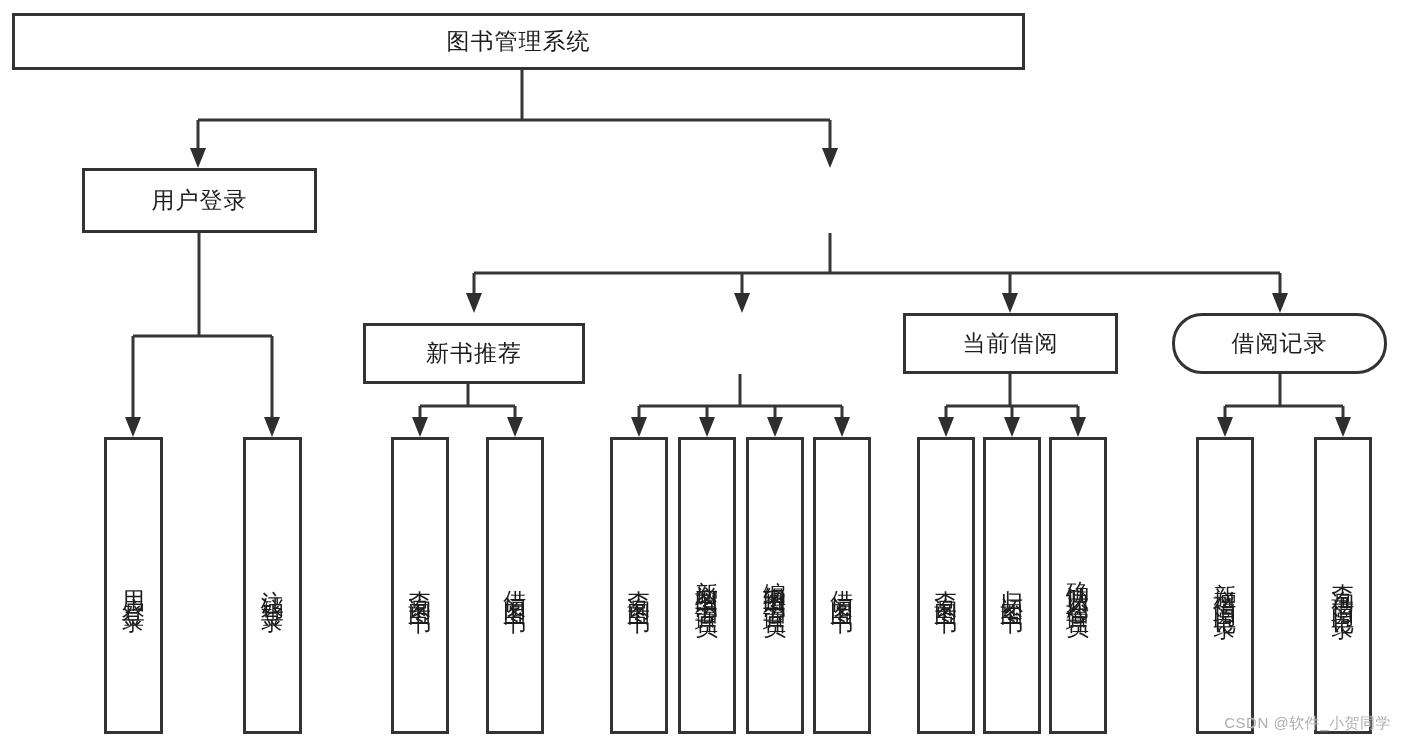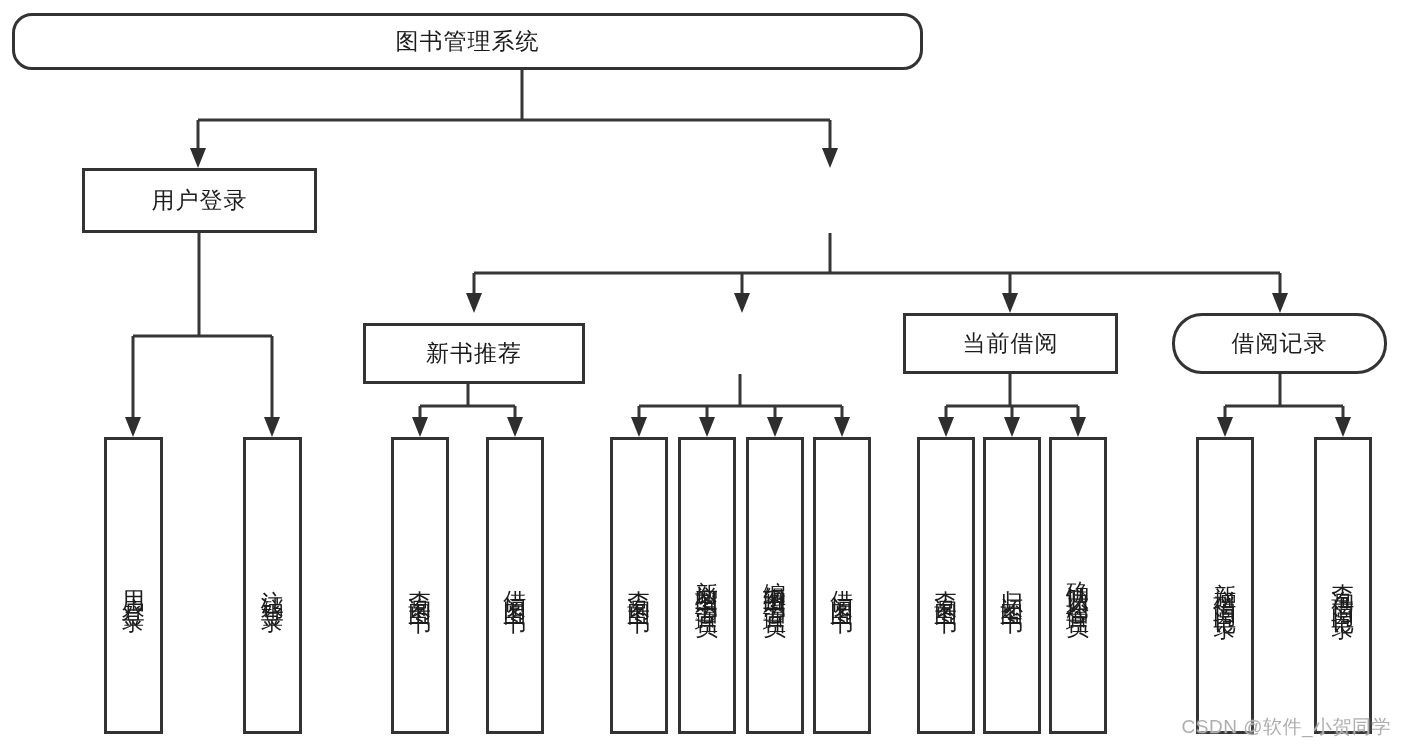--- a/index.html
+++ b/index.html
@@ -42,21 +42,21 @@
     line-height: 1.15;
     white-space: nowrap;
   }
   .vnode.vlong span { letter-spacing: 5px; line-height: 1.05; }
 
   .watermark {
     position: absolute;
     top: 714px;
     right: 14px;
     color: #aeaeae;
-    font-size: 19px;
+    font-size: 15px;
     letter-spacing: 0.5px;
     text-shadow: 0 0 2px rgba(255,255,255,0.9);
     z-index: 10;
     pointer-events: none;
   }
 </style>
 </head>
 <body>
 
 <div class="canvas">
@@ -94,21 +94,21 @@
       <polygon points="767,417 783,417 775,437"></polygon>
       <polygon points="834,417 850,417 842,437"></polygon>
       <polygon points="938,417 954,417 946,437"></polygon>
       <polygon points="1004,417 1020,417 1012,437"></polygon>
       <polygon points="1070,417 1086,417 1078,437"></polygon>
       <polygon points="1217,417 1233,417 1225,437"></polygon>
       <polygon points="1335,417 1351,417 1343,437"></polygon>
     </g>
   </svg>
 
-  <div class="node root" style="left:12px; top:13px; width:911px; height:57px;border-radius:20px;">
+  <div class="node root" style="left:12px; top:13px; width:1013px; height:57px;">
     <span>图书管理系统</span>
   </div>
 
   <div class="node" style="left:82px; top:168px; width:235px; height:65px;">
     <span>用户登录</span>
   </div>
 
   <div class="node" style="left:363px; top:323px; width:222px; height:61px;">
     <span>新书推荐</span>
   </div>

